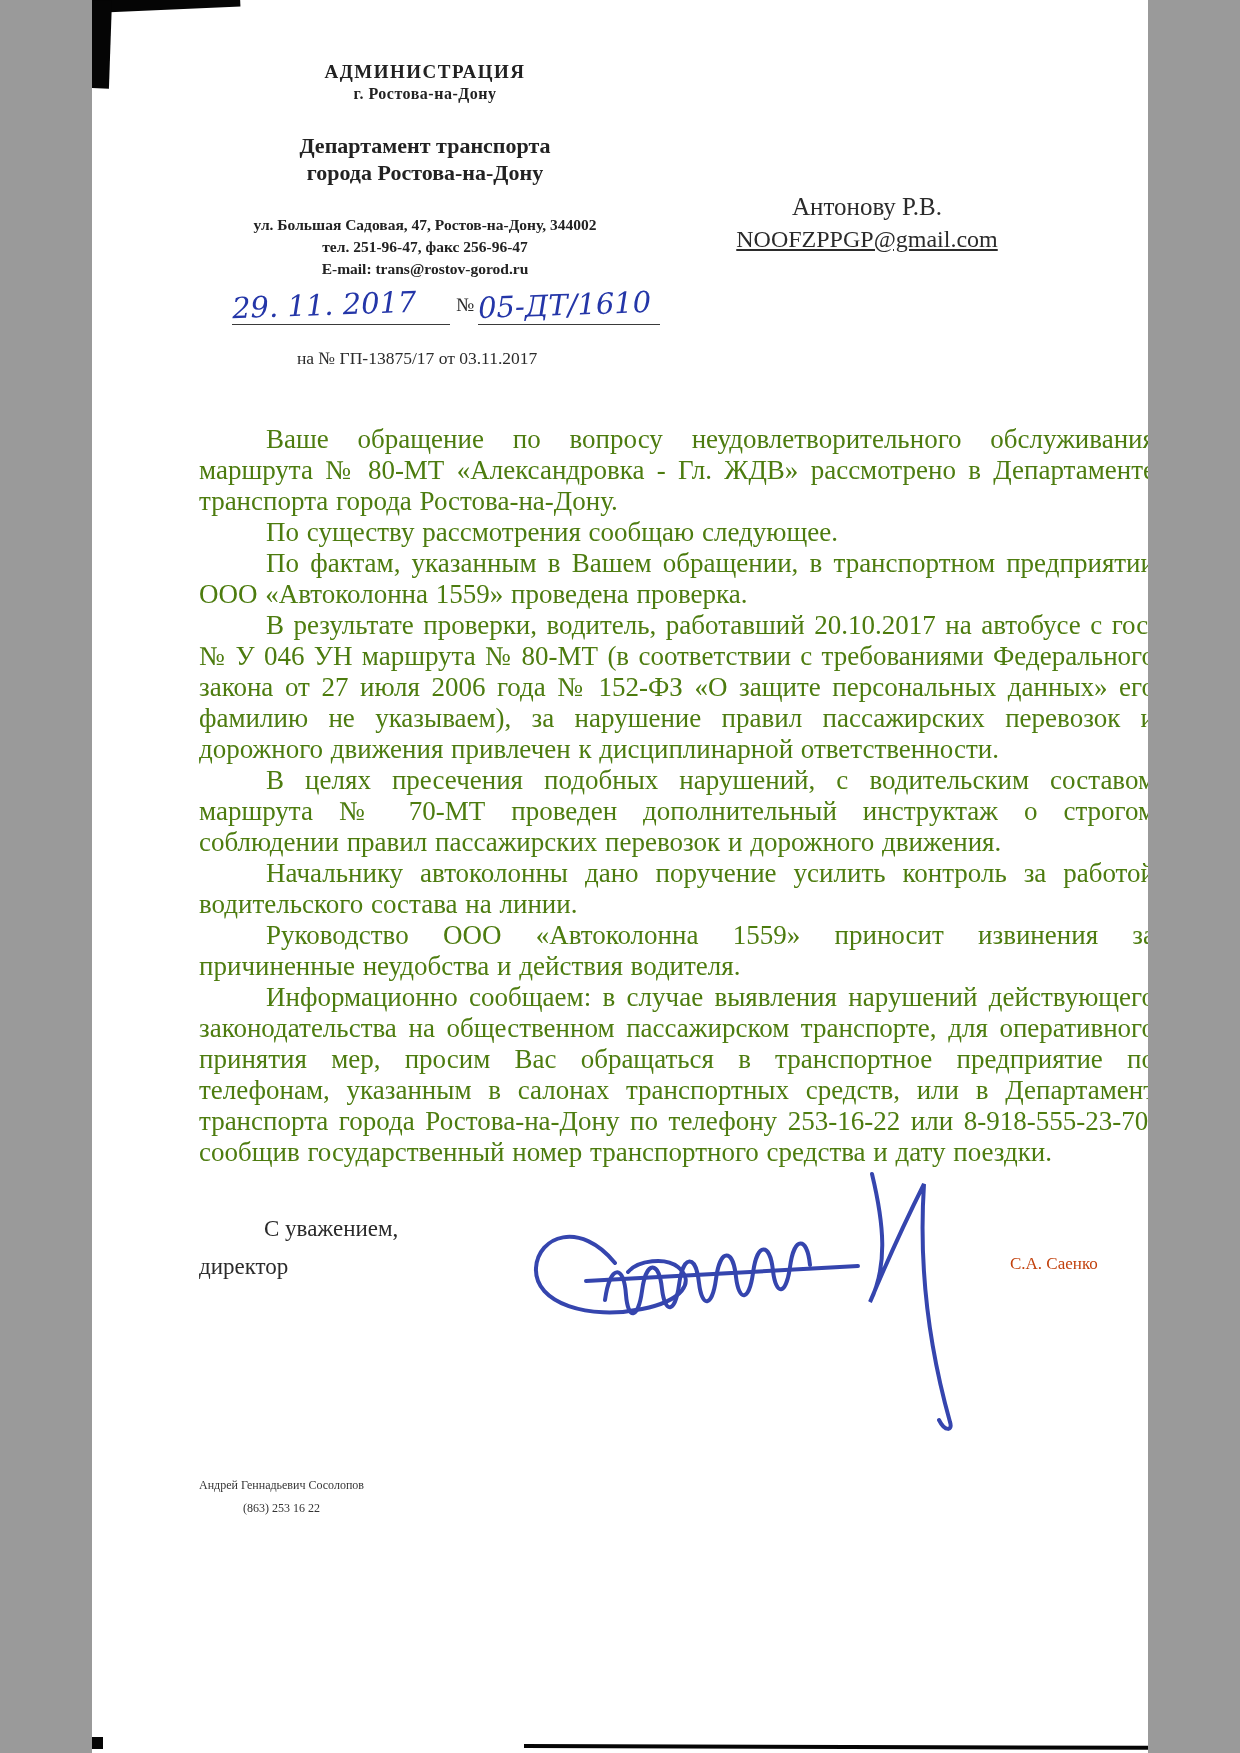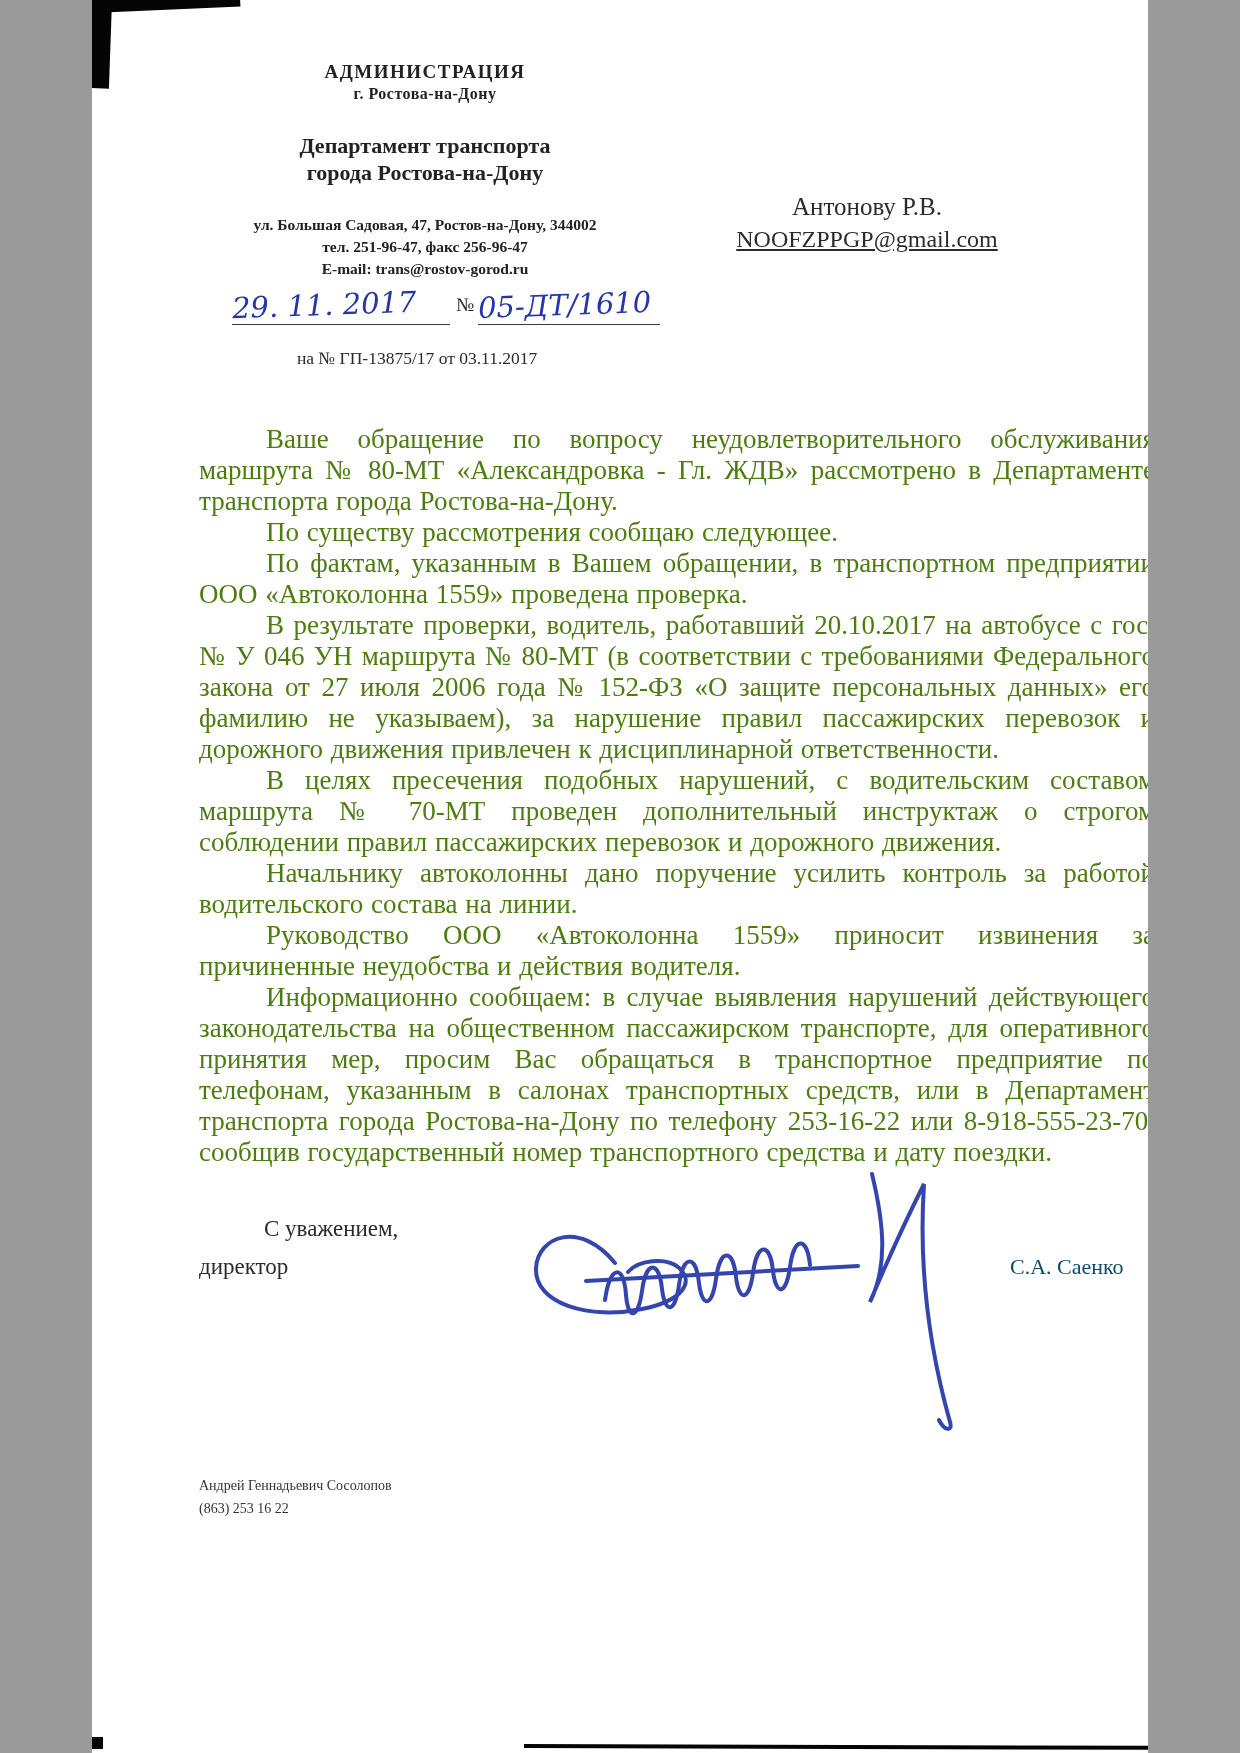--- a/index.html
+++ b/index.html
@@ -52,25 +52,25 @@
   .body-text {
     position:absolute; left:107px; top:424px; width:956px;
     font-size:27px; line-height:31px; text-align:justify;
     color:#4d7c0f; word-spacing:1px;
   }
   .body-text p { margin:0; text-indent:67px; }
 
   
   .closing   { position:absolute; left:172px; top:1216px; font-size:23px; color:#2a2a2a; }
   .sig-title { position:absolute; left:107px; top:1254px; font-size:23px; color:#2a2a2a;font-family:Liberation Serif, serif; }
-  .sig-name  { position:absolute; left:918px; top:1254px; font-size:22px; color:#0c4a6e; }
+  .sig-name  { position:absolute; left:918px; top:1254px; font-size:17px; color:#c2410c; }
   .signature-svg { position:absolute; left:428px; top:1168px; width:462px; height:272px; }
 
   
-  .footer { position:absolute; left:107px; top:1474px; font-size:14px; line-height:23px; color:#333; }
+  .footer { position:absolute; left:107px; top:1474px; font-size:12px; line-height:23px; color:#333;text-align:center; }
 </style>
 </head>
 <body>
 
 <div class="page">
 
   <div class="artifact art-top-h"></div>
   <div class="artifact art-top-v"></div>
   <div class="artifact art-bottom-line"></div>
   <div class="artifact art-bottom-blob"></div>

